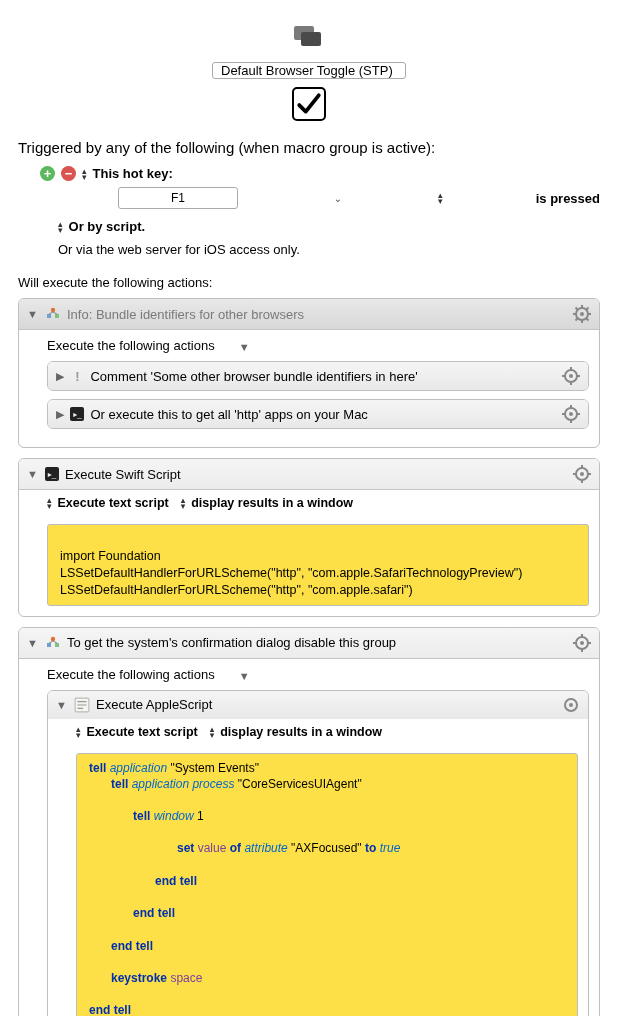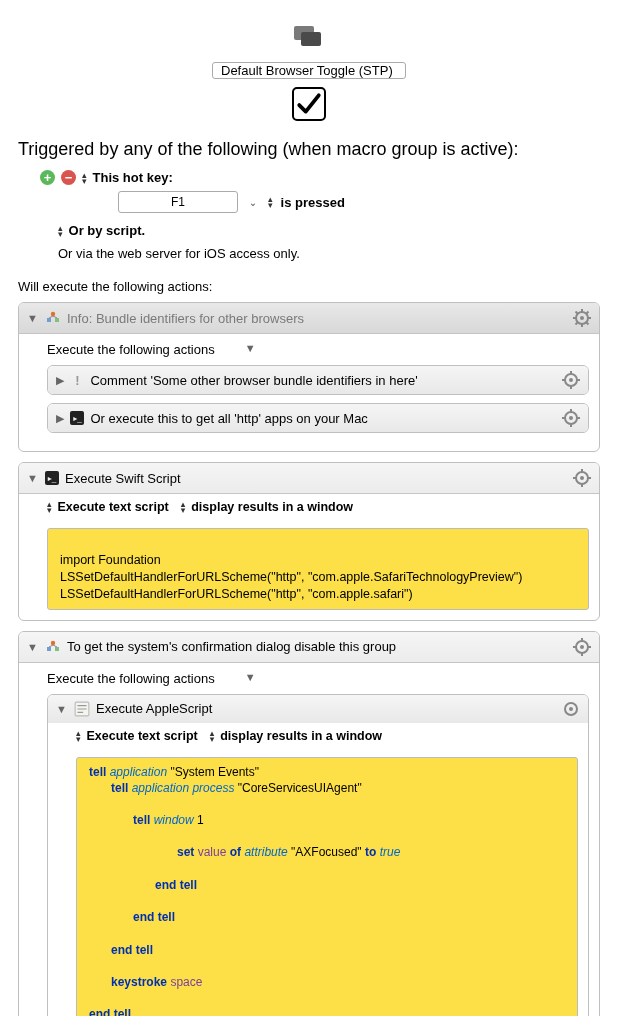--- a/index.html
+++ b/index.html
@@ -31,42 +31,42 @@
     font-size: 13px;
     background: #fff;
   }
   .enabled-box {
     width: 34px; height: 34px;
     border: 2px solid #000;
     border-radius: 5px;
     display: flex; align-items: center; justify-content: center;
   }
   .enabled-box svg { width: 26px; height: 26px; }
-  .trigger-label { font-size: 18px; margin-bottom: 10px; }
+  .trigger-label { font-size: 15px; margin-bottom: 10px; }
   .trigger-row {
     display: flex; align-items: center; gap: 6px;
     margin-left: 22px; margin-bottom: 6px;
   }
   .plus-btn, .minus-btn {
     width: 15px; height: 15px; border-radius: 50%;
     display: flex; align-items: center; justify-content: center;
     font-size: 13px; font-weight: bold; color: #fff;
     line-height: 1;
   }
   .plus-btn { background: #5cb85c; }
   .minus-btn { background: #d9534f; }
   .stepper {
     display: inline-flex; flex-direction: column;
     font-size: 9px; line-height: 6px; color: #333;
     cursor: pointer;
   }
   .bold { font-weight: 600; }
   .hotkey-row {
     display: flex; align-items: center; gap: 8px;
-    margin-left: 100px; margin-top: 6px; margin-bottom: 10px;
+    margin-left: 100px; margin-top: 6px; margin-bottom: 10px; justify-content: space-between;
   }
   .hotkey-field {
     width: 120px; height: 22px;
     border: 1px solid #aaa; border-radius: 3px;
     display: flex; align-items: center; justify-content: center;
     background: #fff; font-size: 12px;
   }
   .dropdown-caret {
     width: 14px; height: 18px;
     display: flex; align-items: center; justify-content: center;
@@ -99,21 +99,21 @@
   .disclosure {
     width: 12px; font-size: 11px; color: #666; cursor: pointer;
   }
   .action-title { flex: 1; font-size: 13px; }
   .gray-text { color: #7a7a7a; }
   .gear-icon {
     width: 18px; height: 18px;
   }
   .gear-icon svg { width: 18px; height: 18px; }
   .sub-label {
-    display: flex; align-items: flex-start; gap: 24px;
+    display: flex; align-items: flex-end; gap: 18px;
     padding: 8px 10px 8px 28px;
     font-size: 13px;
   }
   .nested-actions {
     padding: 0 10px 10px 28px;
   }
   .inner-action {
     border: 1px solid #bfbfbf;
     border-radius: 6px;
     margin-bottom: 8px;

